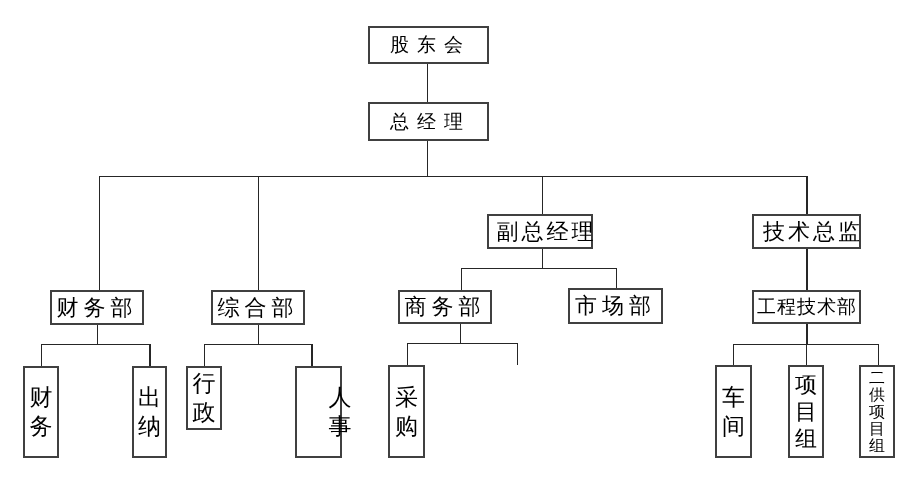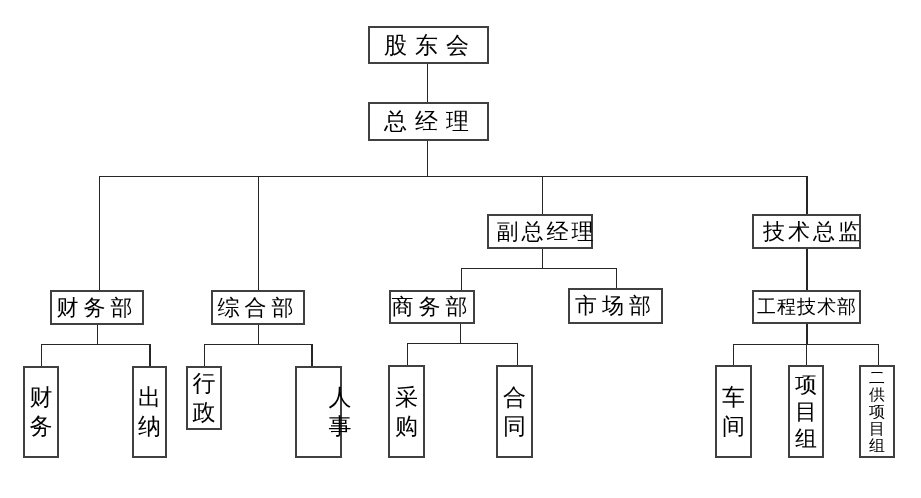--- a/index.html
+++ b/index.html
@@ -19,21 +19,21 @@
     position: absolute;
     box-sizing: border-box;
     background: #ffffff;
     border: 2px solid #404040;
     color: #000000;
     display: flex;
     align-items: center;
     justify-content: center;
     white-space: nowrap;
   }
-  .lvl-top  { font-size: 23px; letter-spacing: 8px; padding-left: 4px; }
+  .lvl-top  { font-size: 19px; letter-spacing: 8px; padding-left: 4px; }
   .lvl-mid4 { font-size: 22px; letter-spacing: 3px; padding-left: 13px; }
   .lvl-dept { font-size: 22px; letter-spacing: 5px; }
   .lvl-dept5{ font-size: 19px; letter-spacing: 1px; padding-left: 1px; }
   .tall { white-space: normal; }
   .tall .vtext {
     display: block;
     width: 1.15em;
     margin: 0 auto;
     word-break: break-all;
     text-align: center;
@@ -81,42 +81,39 @@
   <div class="line v" style="left:877.5px; top:344px; height:21px;"></div>
 
   <div class="node lvl-top" style="left:368px; top:26px;  width:121px; height:38px;">股东会</div>
   <div class="node lvl-top" style="left:368px; top:102px; width:121px; height:39px;">总经理</div>
 
   <div class="node lvl-mid4" style="left:487px; top:214px; width:106px; height:35px;">副总经理</div>
   <div class="node lvl-mid4" style="left:752px; top:214px; width:109px; height:35px;">技术总监</div>
 
   <div class="node lvl-dept" style="left:50px;  top:290px; width:94px;  height:35px;">财务部</div>
   <div class="node lvl-dept" style="left:211px; top:290px; width:94px;  height:35px;">综合部</div>
-  <div class="node lvl-dept" style="left:389px; top:290px; width:86px;  height:34px;">商务部</div>
+  <div class="node lvl-dept" style="left:398px; top:290px; width:94px;  height:34px;">商务部</div>
   <div class="node lvl-dept" style="left:568px; top:288px; width:95px;  height:36px;">市场部</div>
   <div class="node lvl-dept5" style="left:752px; top:290px; width:109px; height:34px;">工程技术部</div>
 
   <div class="node tall t2" style="left:23px;  top:366px; width:36px; height:92px;">
       <span class="vtext">财务</span>
     </div>
   <div class="node tall t2" style="left:132px; top:366px; width:35px; height:92px;">
       <span class="vtext">出纳</span>
     </div>
   <div class="node tall t2" style="left:186px; top:366px; width:36px; height:64px;">
       <span class="vtext">行政</span>
     </div>
   <div class="node tall t2" style="left:295px; top:366px; width:34px; height:92px;padding-left:43px;">
       <span class="vtext">人事</span>
     </div>
   <div class="node tall t2" style="left:388px; top:365px; width:37px; height:93px;">
       <span class="vtext">采购</span>
     </div>
-  <div class="node tall t2" style="left:496px; top:365px; width:37px; height:93px;">
-      <span class="vtext">合同</span>
-    </div>
   <div class="node tall t2" style="left:715px; top:365px; width:37px; height:93px;">
       <span class="vtext">车间</span>
     </div>
   <div class="node tall t3" style="left:788px; top:365px; width:36px; height:93px;">
       <span class="vtext">项目组</span>
     </div>
   <div class="node tall t5" style="left:859px; top:365px; width:36px; height:93px;">
       <span class="vtext">二供项目组</span>
     </div>
 

